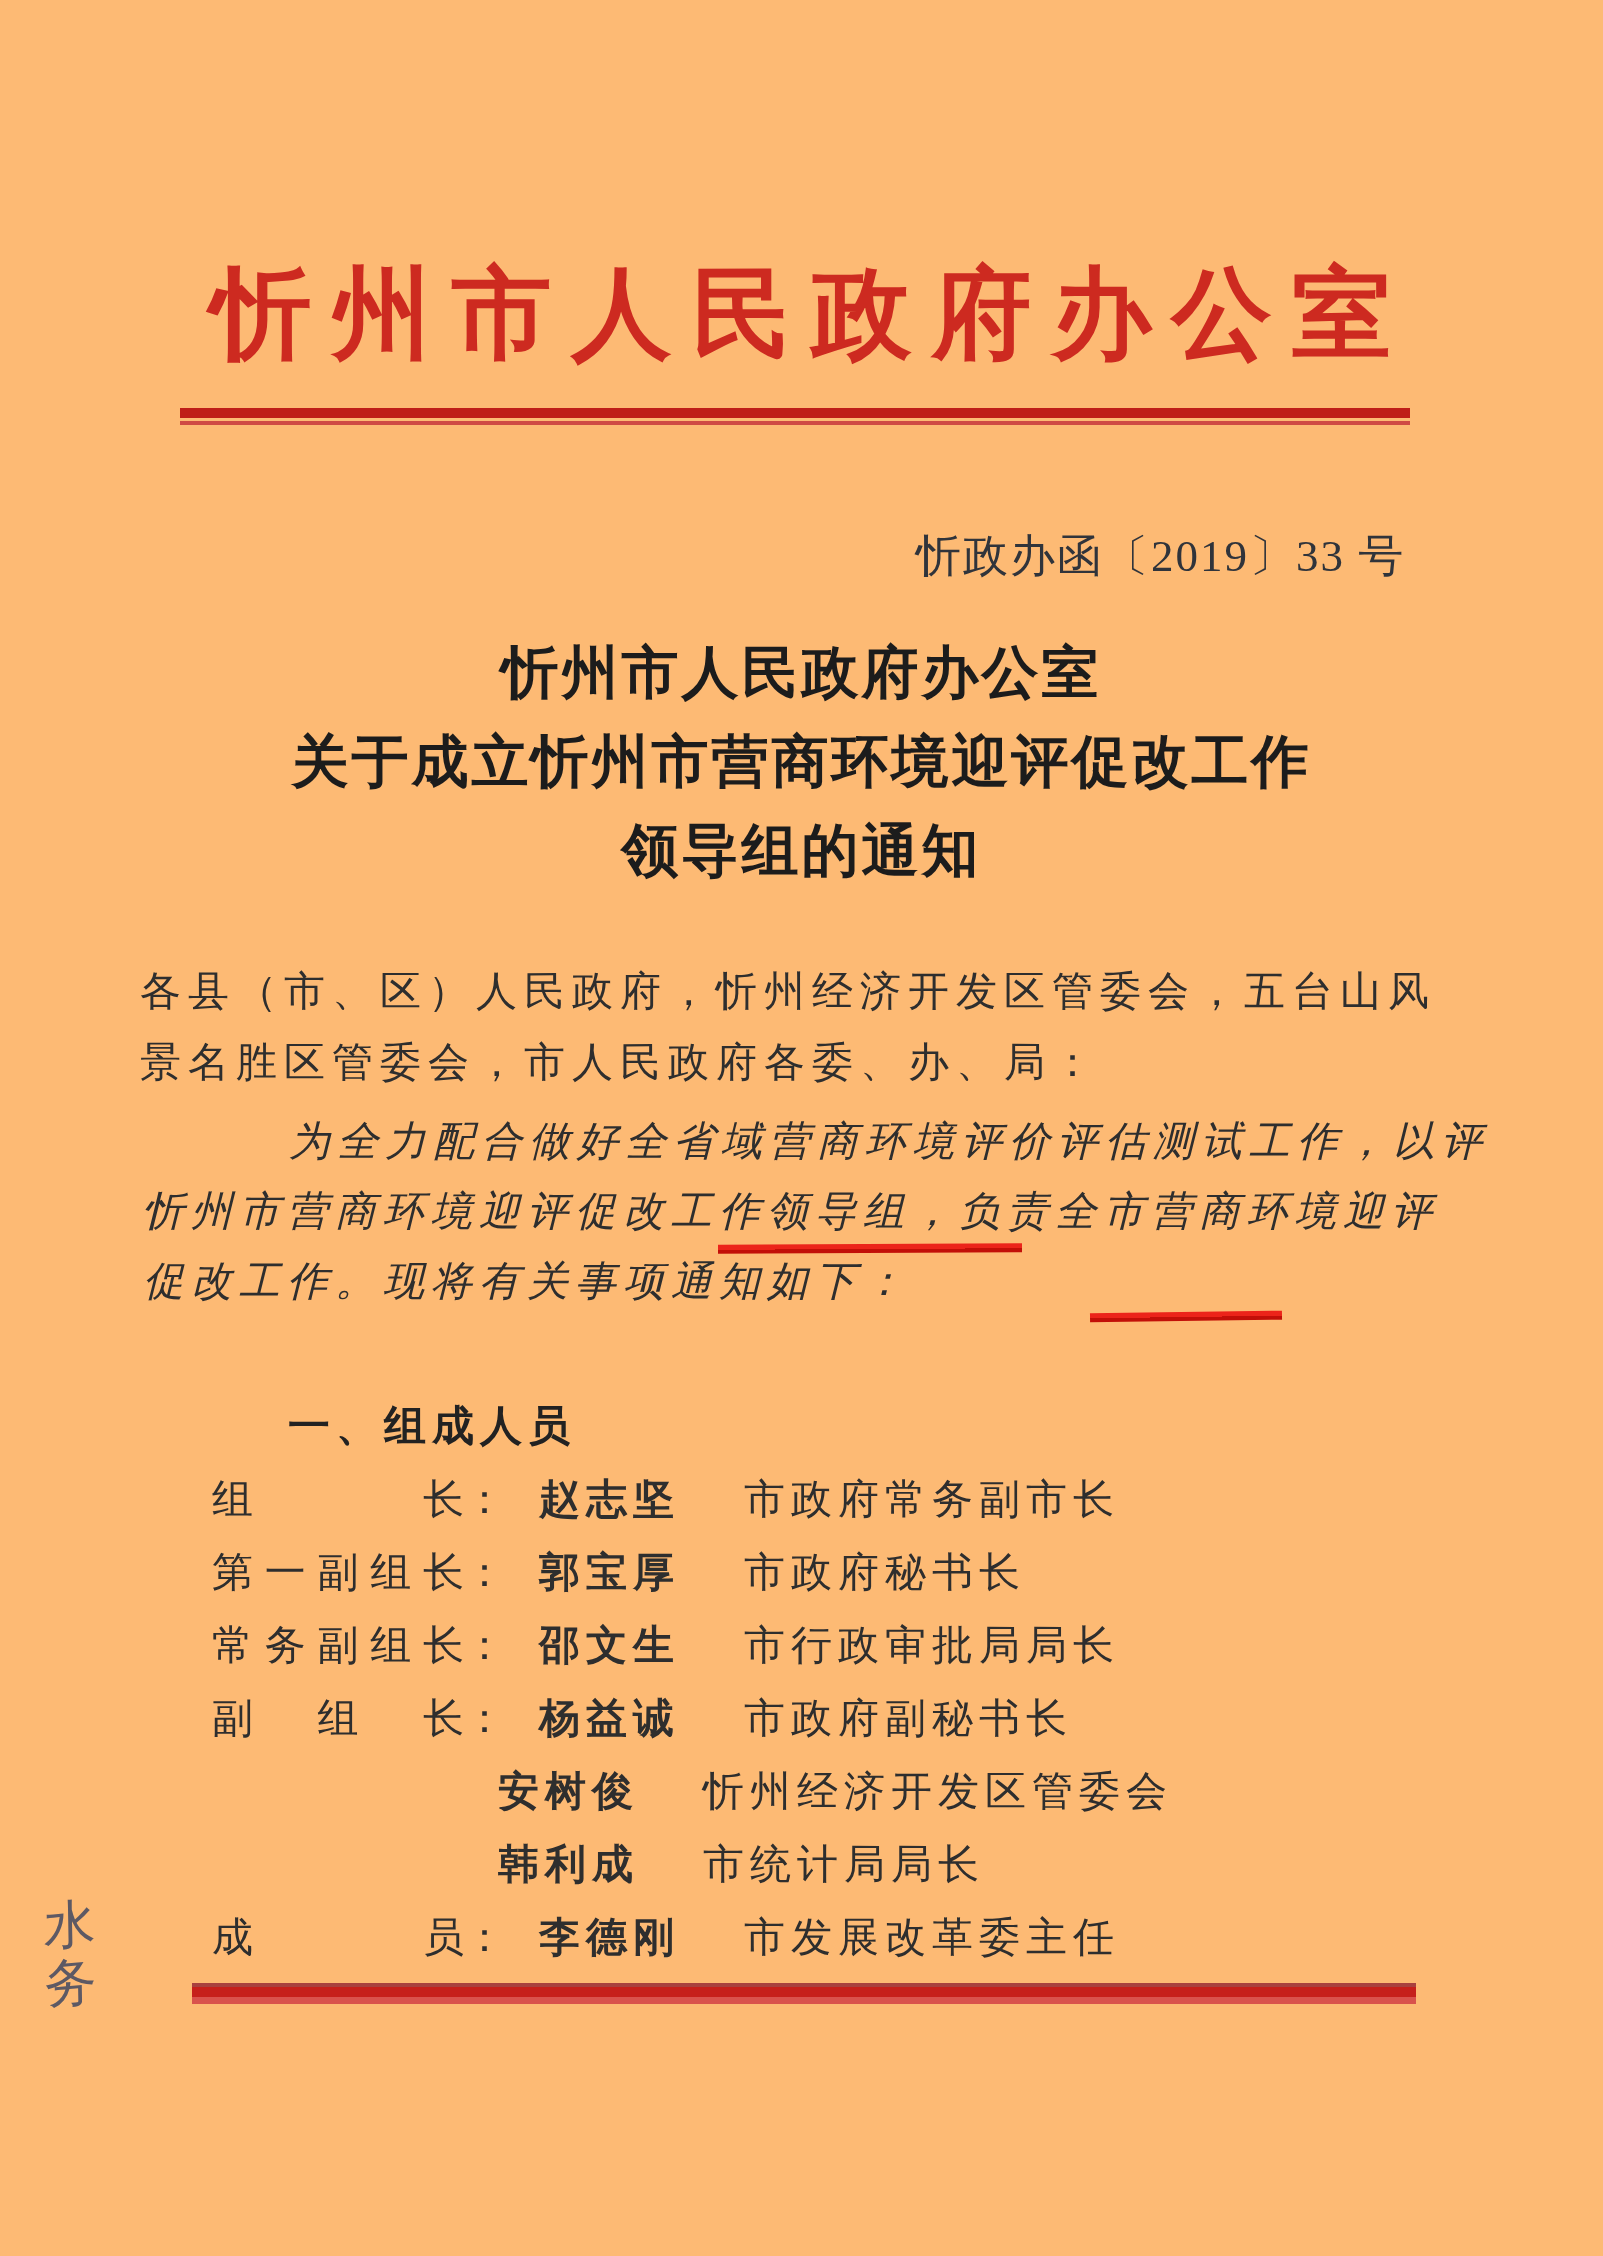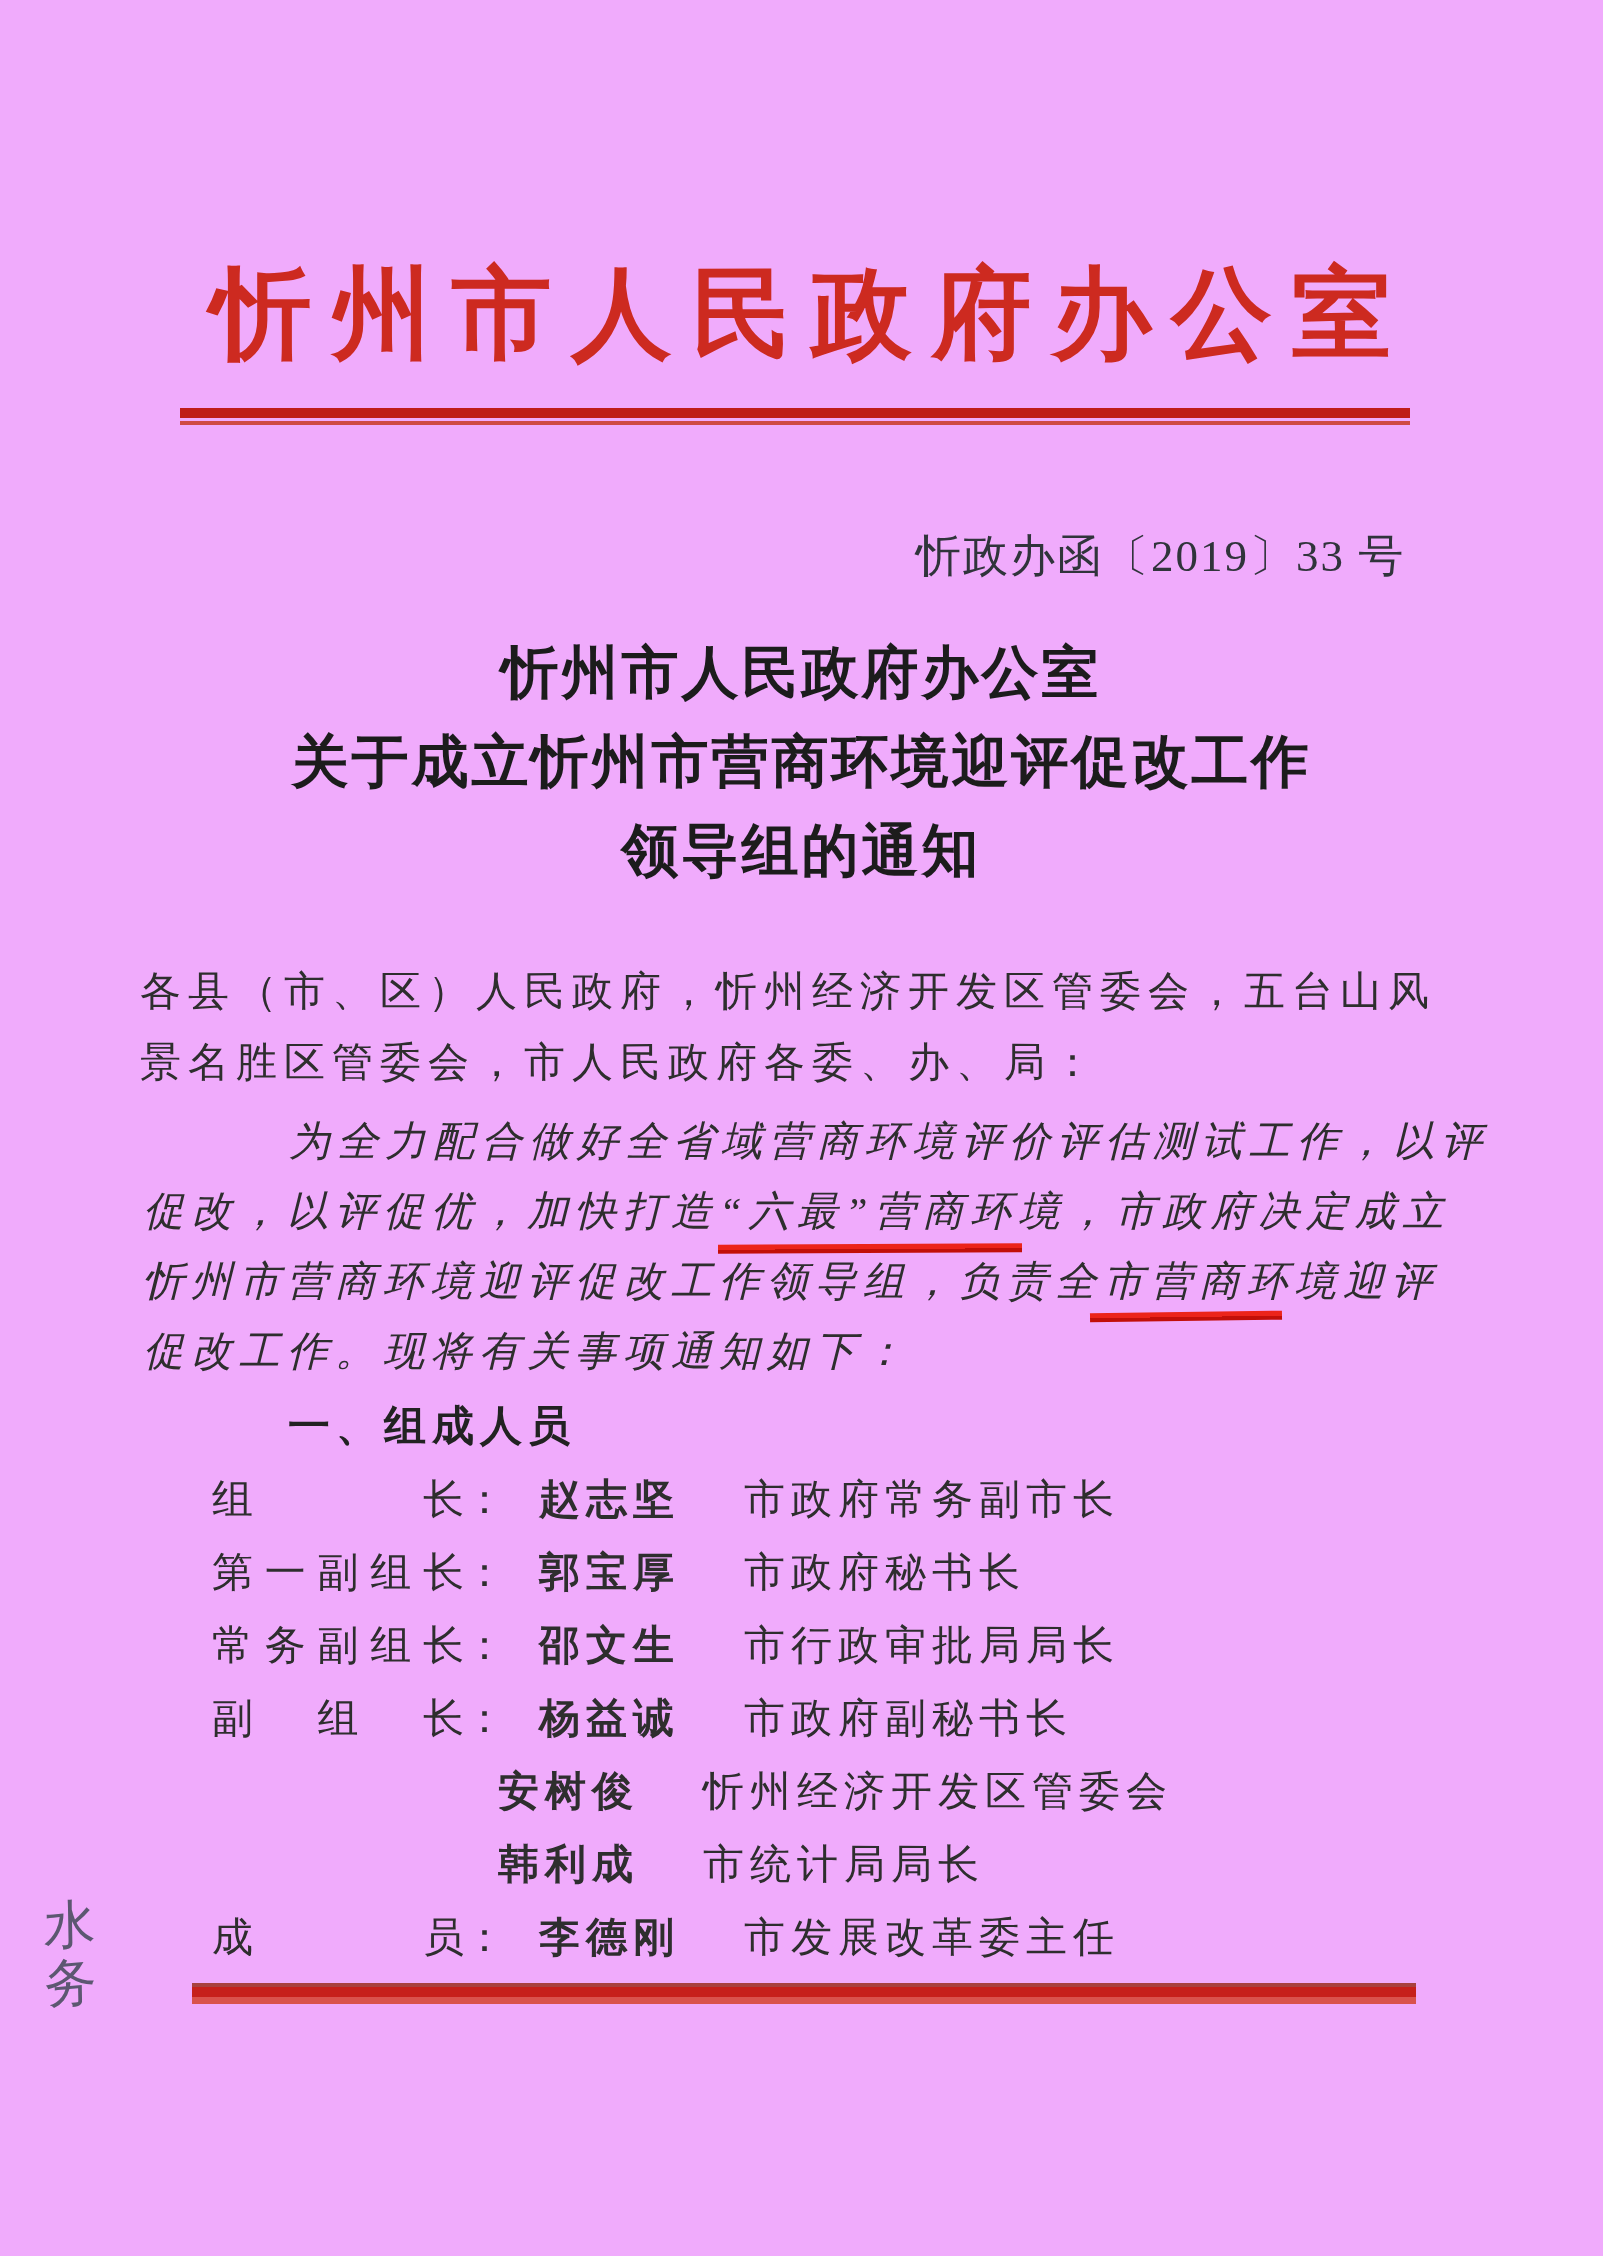--- a/index.html
+++ b/index.html
@@ -4,21 +4,21 @@
 <style>
   html, body {
     margin: 0;
     padding: 0;
     background: #ffffff;
   }
   .page {
     position: relative;
     width: 1603px;
     height: 2256px;
-    background: #f0abfc;
+    background: #fdba74;
     overflow: hidden;
     font-family: "Liberation Serif", "DejaVu Serif", serif;
   }
 
   
   .agency {
     position: absolute;
     top: 248px;
     left: 0;
     width: 100%;
@@ -189,21 +189,20 @@
     <div>领导组的通知</div>
   </div>
 
   <div class="salutation">
     <div class="bl">各县（市、区）人民政府，忻州经济开发区管委会，五台山风</div>
     <div class="bl">景名胜区管委会，市人民政府各委、办、局：</div>
   </div>
 
   <div class="intro">
     <div class="bl indent">为全力配合做好全省域营商环境评价评估测试工作，以评</div>
-    <div class="bl">促改，以评促优，加快打造“六最”营商环境，市政府决定成立</div>
     <div class="bl">忻州市营商环境迎评促改工作领导组，负责全市营商环境迎评</div>
     <div class="bl">促改工作。现将有关事项通知如下：</div>
   </div>
 
   <div class="heading">一、组成人员</div>
 
   <div class="plist">
     <div class="prow">
       <span class="role">组长</span><span class="colon">：</span><span class="pname">赵志坚</span><span class="ptitle">市政府常务副市长</span>
     </div>

